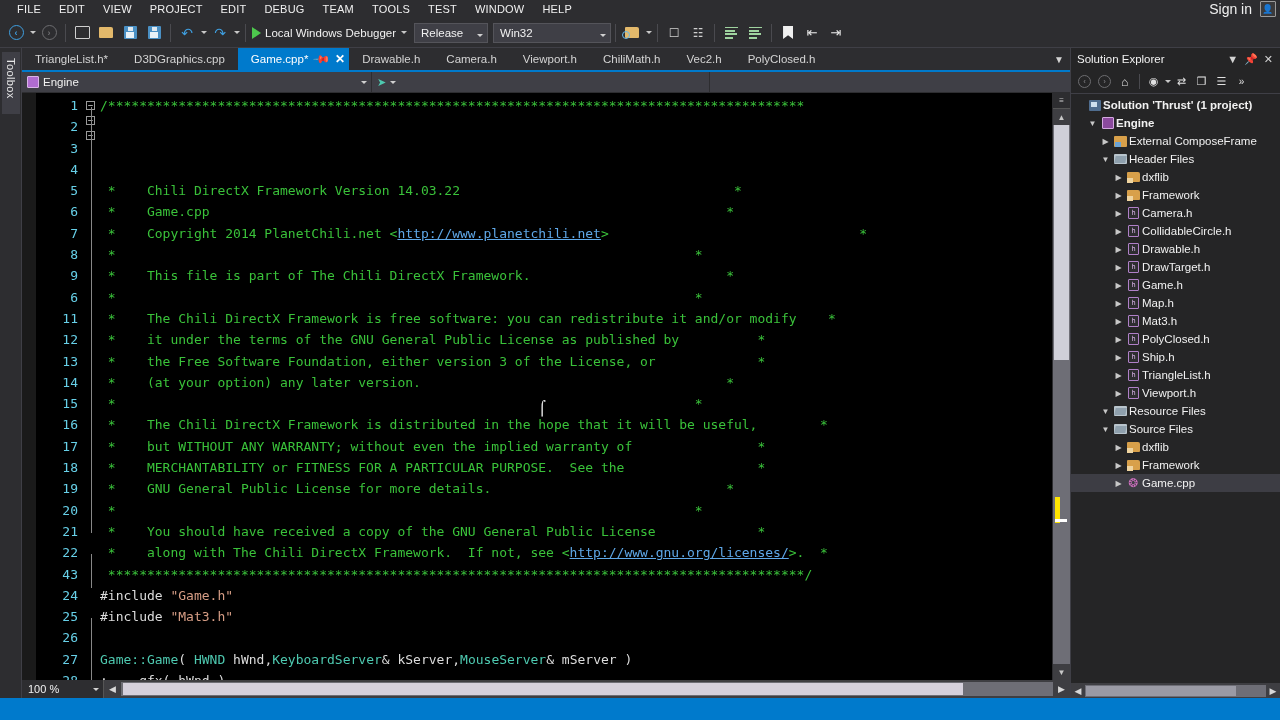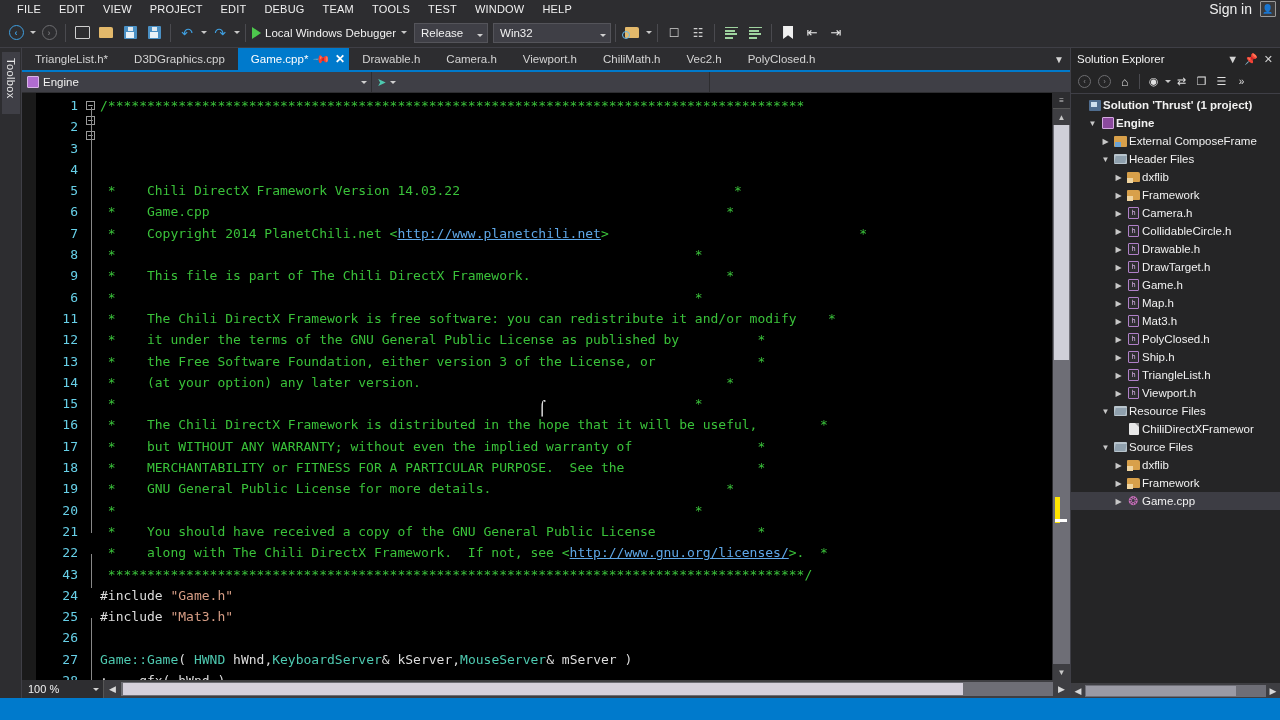--- a/index.html
+++ b/index.html
@@ -666,27 +666,20 @@
             </span>
             <span class="nm">Viewport.h</span>
           </div>
           <div class="tn" style="padding-left: 28px;">
             <span class="exp">▼</span>
             <span class="ico">
               <span class="i-folderopen"></span>
             </span>
             <span class="nm">Resource Files</span>
           </div>
-          <div class="tn" style="padding-left: 41px;">
-            <span class="exp"></span>
-            <span class="ico">
-              <span class="i-doc"></span>
-            </span>
-            <span class="nm">ChiliDirectXFramewor</span>
-          </div>
           <div class="tn" style="padding-left: 28px;">
             <span class="exp">▼</span>
             <span class="ico">
               <span class="i-folderopen"></span>
             </span>
             <span class="nm">Source Files</span>
           </div>
           <div class="tn" style="padding-left: 41px;">
             <span class="exp">▶</span>
             <span class="ico">

